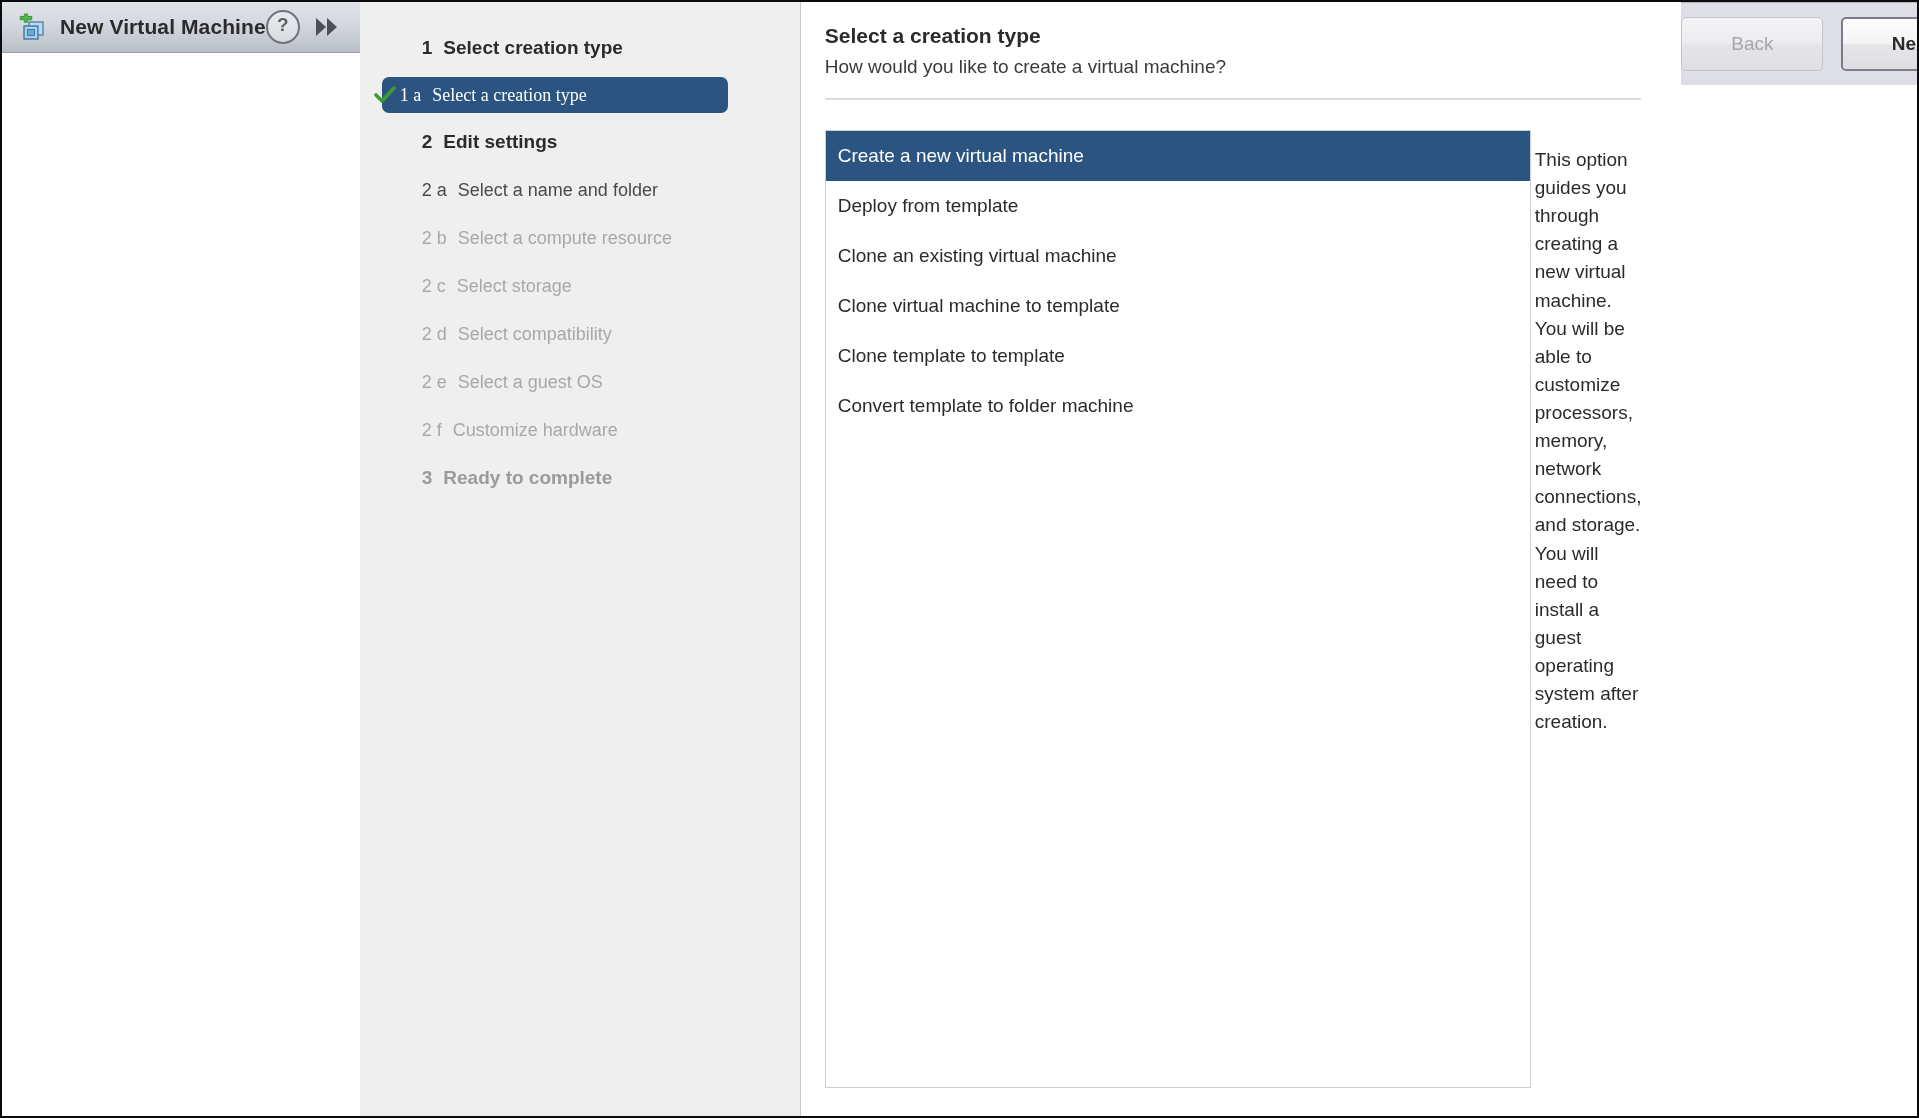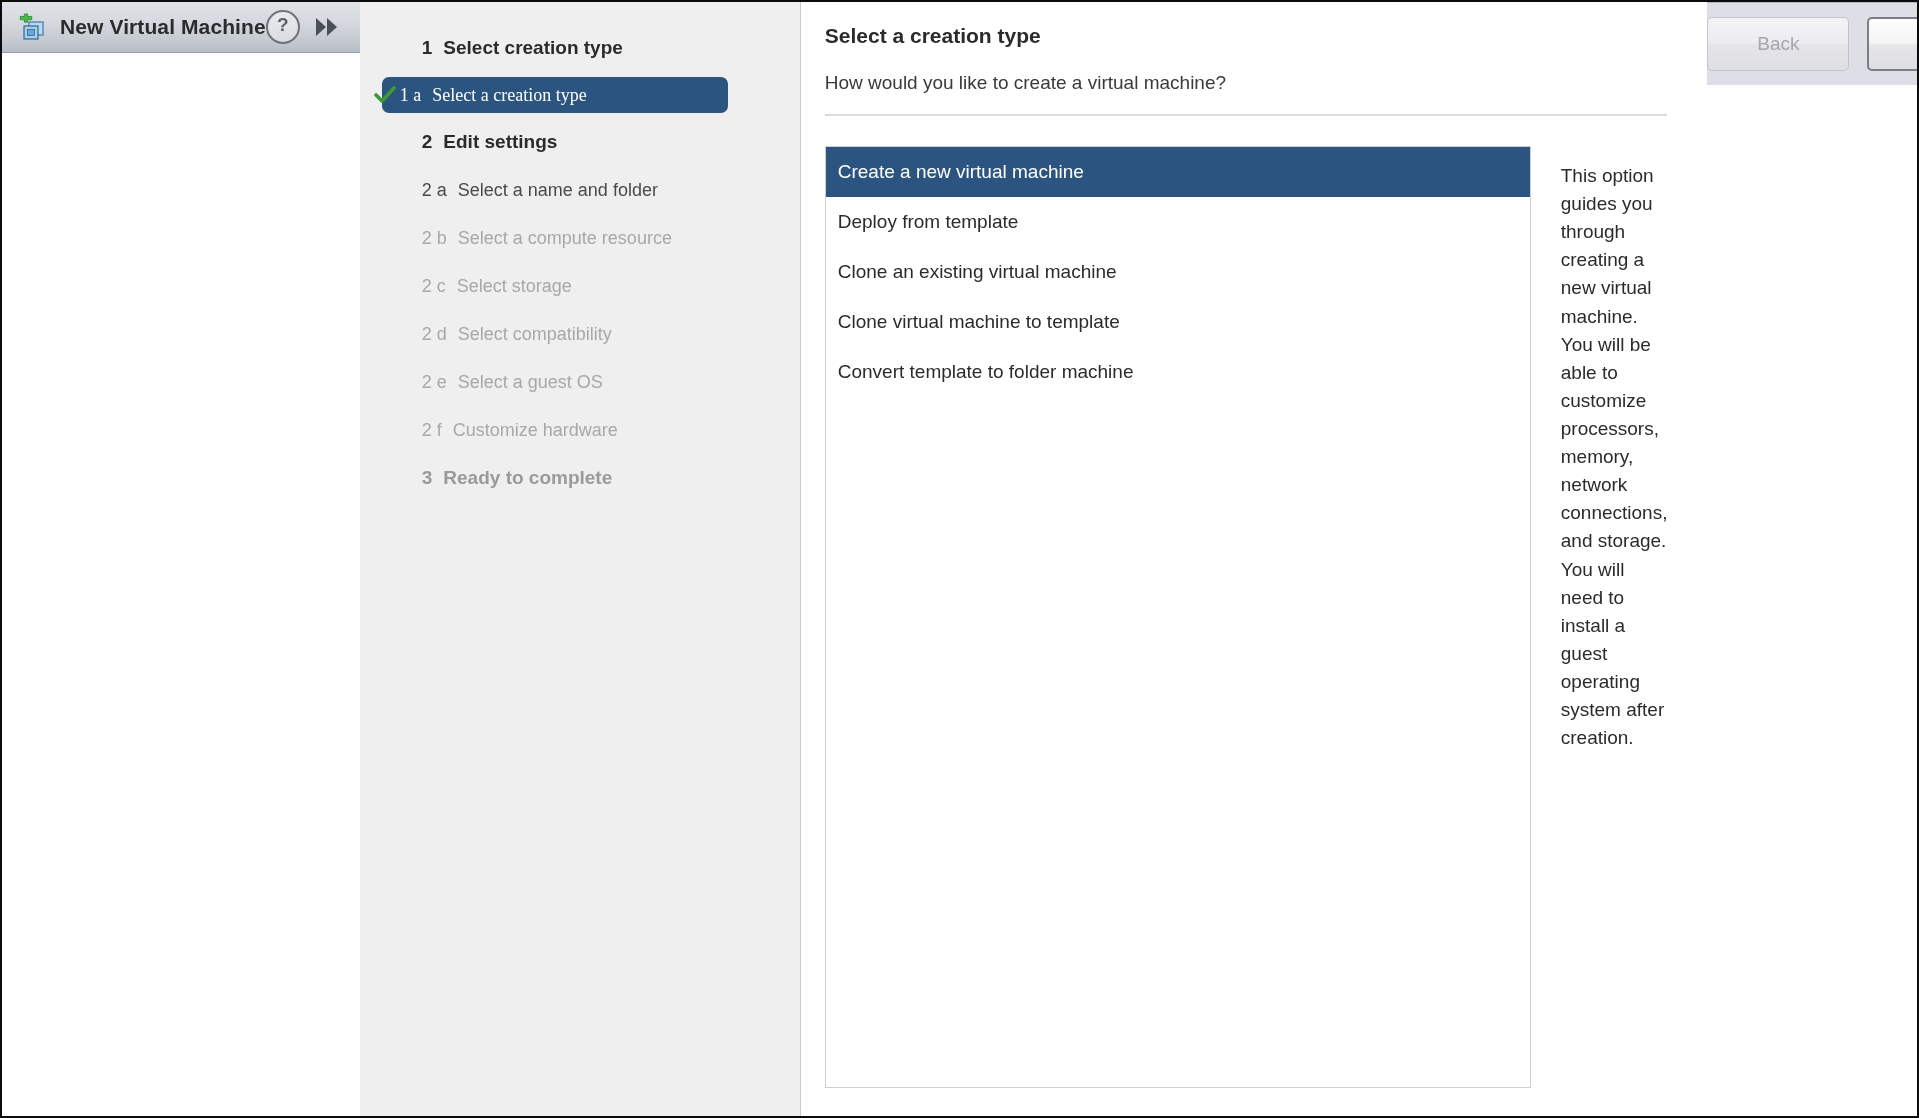--- a/index.html
+++ b/index.html
@@ -166,34 +166,33 @@
   .content-title {
     font-size: 21px;
     font-weight: bold;
     color: #2b2b2b;
     margin: 0 0 10px 0;
     line-height: 1.1;
   }
   .content-sub {
     font-size: 19px;
     color: #3a3a3a;
-    margin: 16px 0 20px 0;
+    margin: 0 0 20px 0;
     line-height: 1.1;
   }
   .hr {
     height: 2px;
     background: #dcdcdc;
     margin: 0 0 30px 0;
     width: 100%;
   }
   .panes {
     flex: 1 1 auto;
     display: flex;
     min-height: 0;
-    gap: 26px;
     padding-bottom: 28px;
   }
   .listbox {
     flex: 0 0 706px;
     border: 1px solid #cfcfcf;
     background: #ffffff;
     box-sizing: border-box;
     overflow: hidden;
   }
   .list-item {
@@ -371,20 +370,21 @@
       <div class="content-sub">How would you like to create a virtual machine?</div>
       <div class="hr"></div>
 
       <div class="panes">
         <div class="listbox">
           <div id="opt-list">
               <div class="list-item selected">Create a new virtual machine</div>
               <div class="list-item">Deploy from template</div>
               <div class="list-item">Clone an existing virtual machine</div>
               <div class="list-item">Clone virtual machine to template</div>
+              <div class="list-item">Clone template to template</div>
               <div class="list-item">Convert template to folder machine</div>
             </div>
         </div>
         <div class="desc-pane">
           <p class="desc-text">This option guides you through creating a new virtual machine. You will be able to customize processors, memory, network connections, and storage. You will need to install a guest operating system after creation.</p>
         </div>
       </div>
     </div>
   </div>
 

